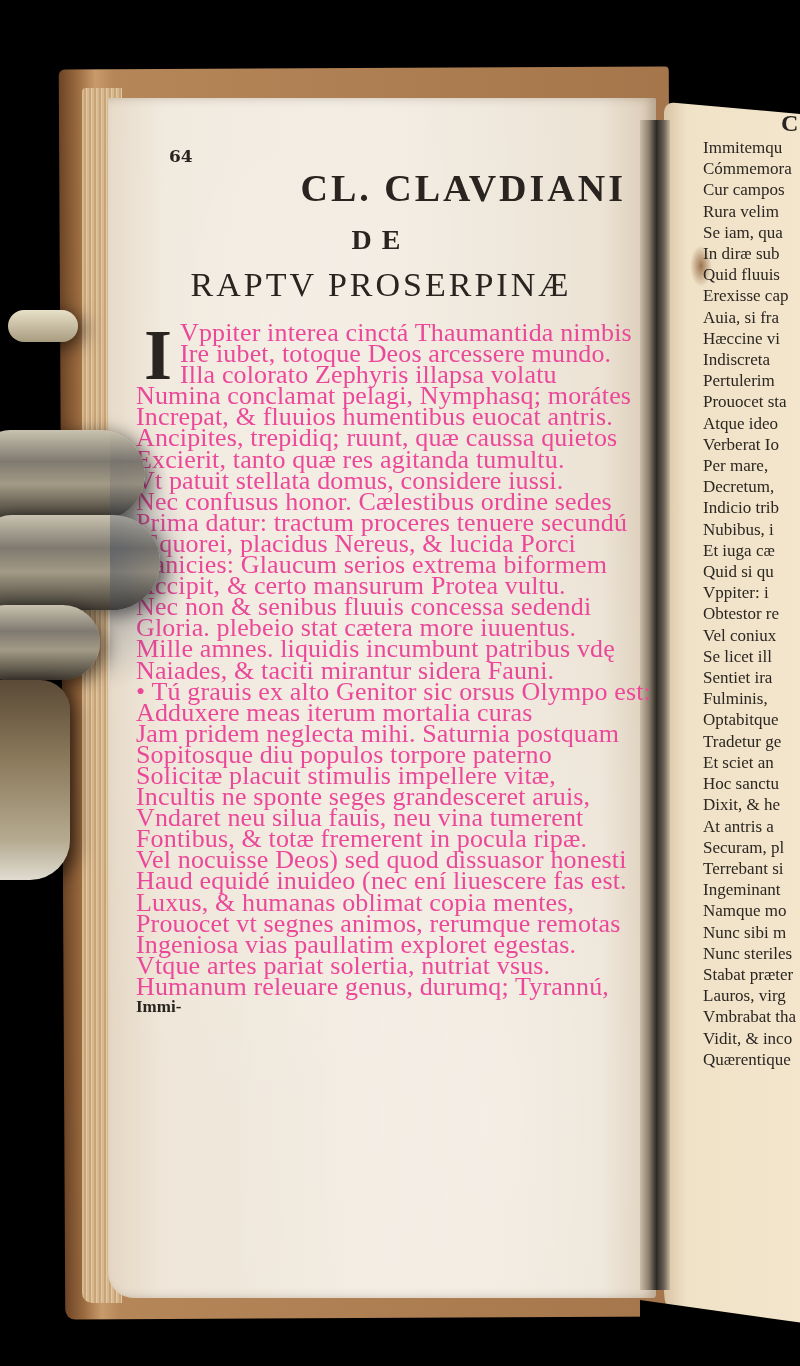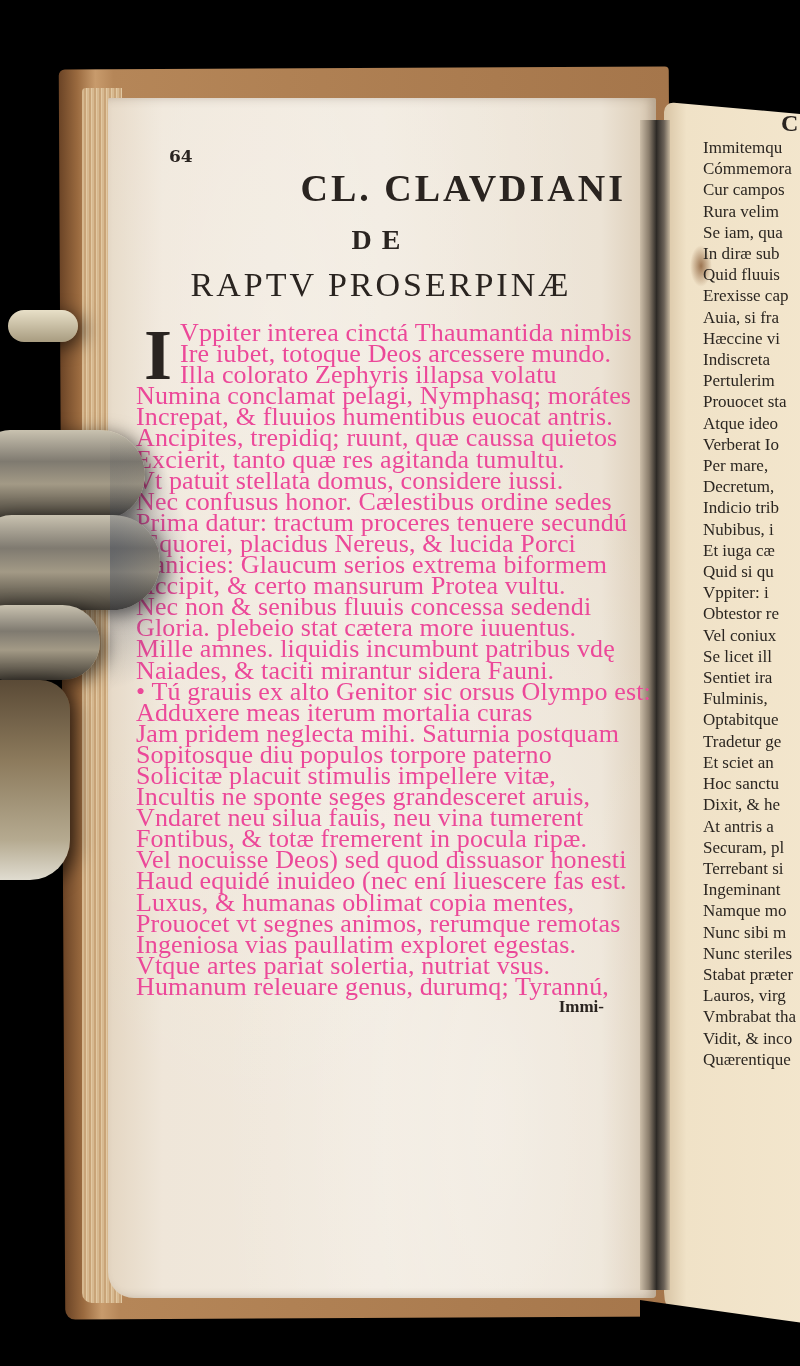--- a/index.html
+++ b/index.html
@@ -84,21 +84,21 @@
     position:absolute; left:8px; top:2px; font-size:72px; line-height:62px; font-weight:bold;
     font-family:"Liberation Serif", serif; color:#2a2420;
   }
   .verse {
     font-family:"Liberation Serif", serif; font-size:26px; line-height:21.1px;
     white-space:nowrap; color:#ec4899; letter-spacing:0.15px;
   }
   .verse.indent { padding-left:44px; }
   .catchword {
     font-family:"Liberation Serif", serif; font-size:17px; font-weight:bold;
-    text-align:right; padding-right:22px; margin-top:0px;
+    text-align:left; padding-right:22px; margin-top:0px;
   }
 
   .right-text {
     position:absolute; left:703px; top:110px; width:97px; overflow:hidden; color:#2a2420;
   }
   .right-head { font-family:"Liberation Serif", serif; font-size:24px; font-weight:bold; padding-left:78px; }
   .rverse {
     font-family:"Liberation Serif", serif; font-size:17px; line-height:21.2px;
     white-space:nowrap; color:#2b2621;
   }

